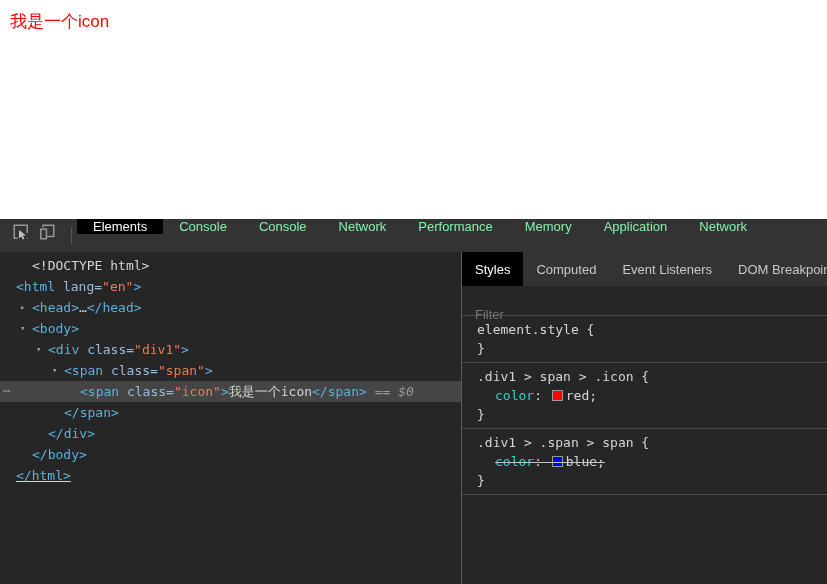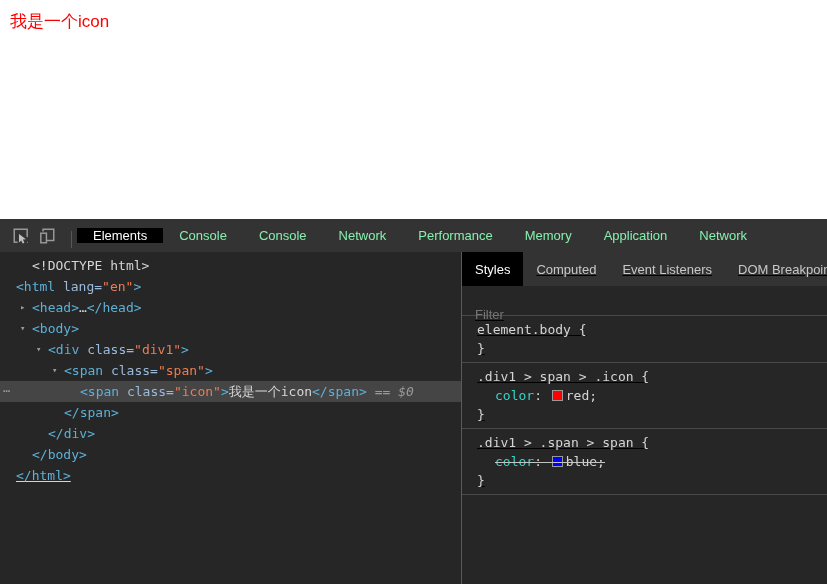--- a/index.html
+++ b/index.html
@@ -10,21 +10,21 @@
   }
   .window { position:absolute; inset:0; }
 
   
   .page-area { position:absolute; left:0; top:0; width:827px; height:219px; background:#ffffff; }
   .page-text { position:absolute; left:10px; top:11px; font-size:17px; line-height:1.3; color:var(--page-text); }
 
   
   .devtools { position:absolute; left:0; top:219px; width:827px; height:365px; background:var(--panel-bg); }
 
-  .main-toolbar { position:absolute; left:0; top:0; right:0; height:33px; background:var(--toolbar-bg); display:flex; align-items:center; }
+  .main-toolbar { position:absolute; left:0; top:0; right:0; height:33px; background:var(--toolbar-bg); display:flex; align-items:flex-start; }
   .toolbar-icons { display:flex; align-items:center; padding:0 6px 0 8px; }
   .icon-btn { width:26px; height:26px; display:flex; align-items:center; justify-content:center; }
   .vsep { width:1px; height:17px; background:#575757; margin:8px 5px 0 5px; }
   .tab-bar { display:flex; align-items:stretch; overflow:hidden; white-space:nowrap; }
   .tab { padding:0 16px; display:flex; align-items:center; color:#86efac; font-size:13px; flex:none; cursor:default; }
   .tab.active { background:var(--active-tab-bg); color:#ffffff; }
 
   
   .elements-panel {
     position:absolute; left:0; top:33px; width:461px; bottom:0; overflow:hidden; padding-top:3px;
@@ -39,21 +39,21 @@
   .seg-attr-name { color:var(--attr-name); }
   .seg-punct { color:var(--attr-name); }
   .seg-attr-value { color:var(--attr-value); }
   .seg-text { color:var(--code-text); }
   .seg-ellipsis { color:var(--code-text); }
   .seg-annotation { color:#9a9a9a; font-style:italic; }
 
   .panel-separator { position:absolute; left:461px; top:33px; bottom:0; width:1px; background:#5a5a5a; cursor:col-resize; }
 
   
-  .styles-sidebar { position:absolute; left:462px; top:33px; right:0; bottom:0; background:var(--panel-bg);text-decoration:underline; }
+  .styles-sidebar { position:absolute; left:462px; top:33px; right:0; bottom:0; background:var(--panel-bg); }
   .side-tab-bar { height:34px; background:var(--toolbar-bg); display:flex; align-items:stretch; overflow:hidden; white-space:nowrap; }
   .side-tab { padding:0 13px; display:flex; align-items:center; color:#c8c8c8; font-size:13px; flex:none; }
   .side-tab.active { background:var(--active-tab-bg); color:#ffffff; }
   .filter-bar { height:30px; border-bottom:1px solid #494949; display:flex; align-items:center; }
   .filter-input {
     width:100%; background:transparent; border:none; outline:none;
     font-size:13px; color:#c8c8c8; padding:0 13px; font-family:"Liberation Sans",sans-serif;margin-top:28px;
   }
   .filter-input::placeholder { color:#767676; }
   .style-section {
@@ -133,21 +133,21 @@
           <div class="side-tab active">Styles</div>
           <div class="side-tab">Computed</div>
           <div class="side-tab">Event Listeners</div>
           <div class="side-tab">DOM Breakpoints</div>
         </div>
       <div class="filter-bar">
         <input class="filter-input" type="text" placeholder="Filter" style="">
       </div>
       <div id="style-sections">
           <div class="style-section">
-            <div class="css-line"><span class="sel">element.body</span><span class="brace"> {</span></div>
+            <div class="css-line"><span class="sel">element.style</span><span class="brace"> {</span></div>
             <div class="css-line">}</div>
           </div>
           <div class="style-section">
             <div class="css-line"><span class="sel">.div1 &gt; span &gt; .icon</span><span class="brace"> {</span></div>
             <div class="css-line decl"><span class="strike-wrap"><span class="prop">color</span><span class="punc">: </span><span class="swatch" style="background: rgb(255, 0, 0);"></span><span class="val">red;</span></span></div>
             <div class="css-line">}</div>
           </div>
           <div class="style-section">
             <div class="css-line"><span class="sel">.div1 &gt; .span &gt; span</span><span class="brace"> {</span></div>
             <div class="css-line decl overridden"><span class="strike-wrap"><span class="prop">color</span><span class="punc">: </span><span class="swatch" style="background: rgb(0, 0, 255);"></span><span class="val">blue;</span></span></div>

